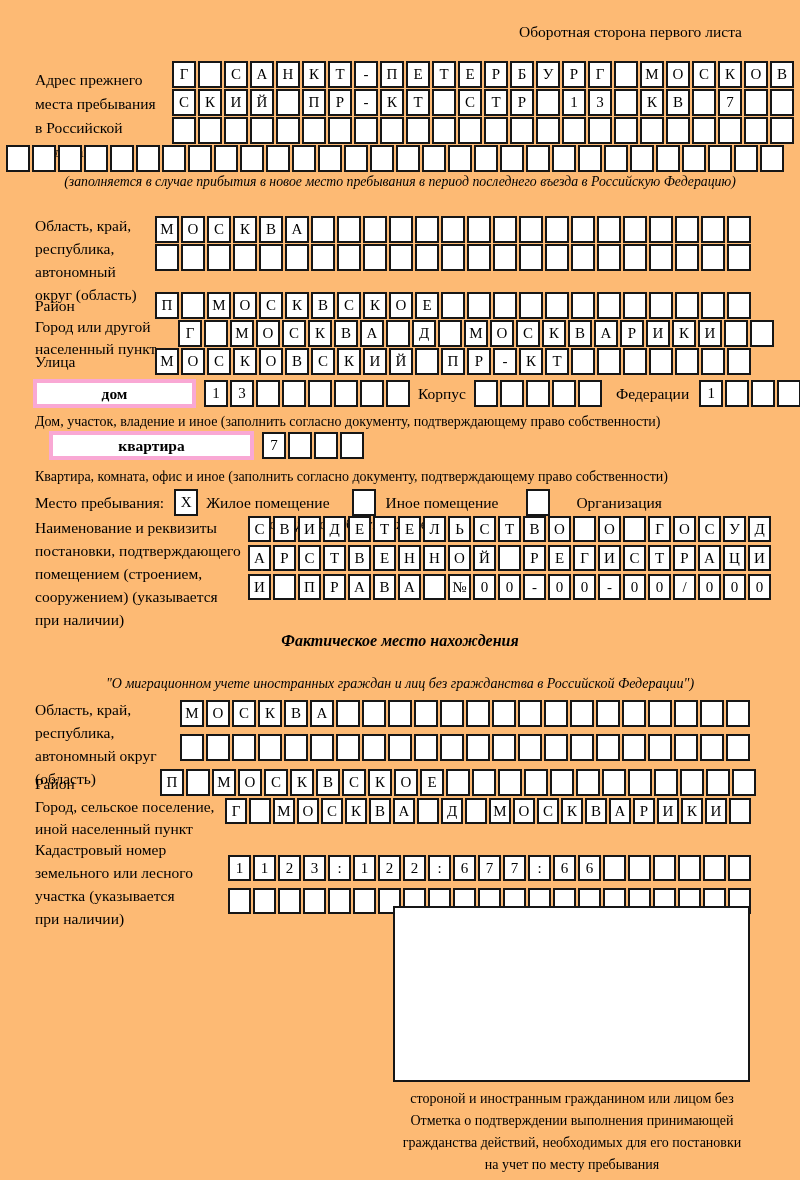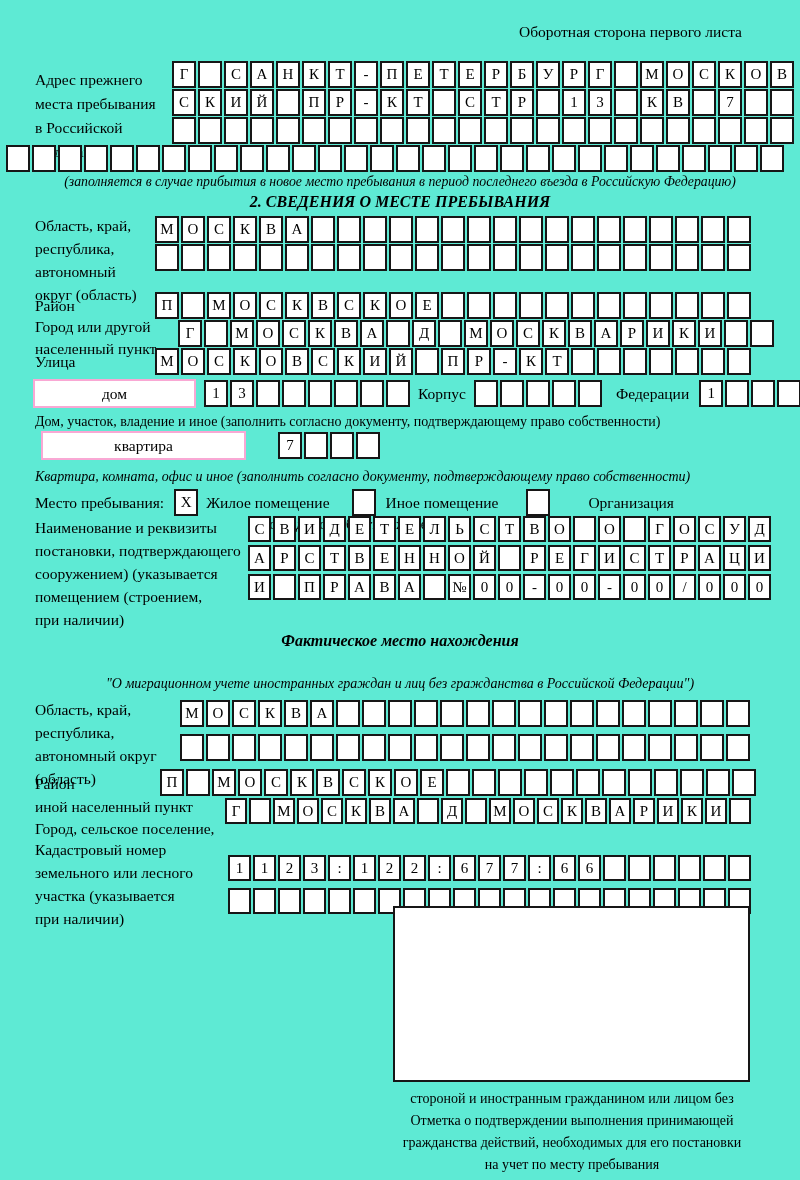--- a/index.html
+++ b/index.html
@@ -1,33 +1,33 @@
 <!DOCTYPE html>
 <html><head>
 <meta charset="utf-8">
 <style>
   html,body{margin:0;padding:0;background:#fff;}
-  .page{position:relative;width:800px;height:1180px;background:#5eead4;color:#000;
+  .page{position:relative;width:800px;height:1180px;background:#fdba74;color:#000;
         font-family:"Liberation Serif","DejaVu Serif",serif;overflow:hidden;}
   .abs{position:absolute;}
   .cells{display:flex;}
   .cell{box-sizing:border-box;flex:0 0 auto;width:24px;height:27px;border:2px solid #161616;
         margin-right:2px;display:flex;align-items:center;justify-content:center;
         font-size:15px;background:#fff;}
   .p25 .cell{width:23px;height:26px;}
   .p24 .cell{width:22px;height:26px;}
   .label{font-size:15.5px;line-height:24px;}
   .lh23{line-height:23px;}
   .lh22{line-height:22px;}
   .note{font-size:13.8px;}
   .note14{font-size:14px;}
   .title{font-weight:bold;font-size:16px;}
   .center{text-align:center;width:800px;left:0;font-style:italic;}
-  .wbox{box-sizing:border-box;border:2px solid #f9a8d4;height:29px;display:flex;
-        align-items:center;justify-content:center;font-size:15.5px;background:#fff;}
+  .wbox{box-sizing:border-box;border:4px solid #f9a8d4;height:29px;display:flex;
+        align-items:center;justify-content:center;font-size:15.5px;background:#fff;font-weight:bold;}
   .ckbox{box-sizing:border-box;width:24px;height:27px;border:2px solid #161616;display:flex;
          align-items:center;justify-content:center;font-size:15px;background:#fff;flex:0 0 auto;}
   .inline{display:flex;align-items:center;}
   .stamp{box-sizing:border-box;border:2px solid #161616;background:#fff;}
 </style>
 </head>
 <body>
 
 <div class="page">
 
@@ -144,21 +144,20 @@
       <span class="cell"></span>
       <span class="cell"></span>
       <span class="cell"></span>
       <span class="cell"></span>
       <span class="cell"></span>
       <span class="cell"></span>
       <span class="cell"></span>
     </div>
   <div class="abs note center" style="top:174px;">(заполняется в случае прибытия в новое место пребывания в период последнего въезда в Российскую Федерацию)</div>
 
-  <div class="abs title center" style="top:193px;">2. СВЕДЕНИЯ О МЕСТЕ ПРЕБЫВАНИЯ</div>
 
   <div class="abs label lh23" style="top:214px;left:35px;">
     <div>Область, край,</div>
     <div>республика,</div>
     <div>автономный</div>
     <div>округ (область)</div>
   </div>
   <div class="abs cells" style="top:216px;left:155px;">
       <span class="cell">М</span>
       <span class="cell">О</span>
@@ -317,47 +316,47 @@
     <div class="label" style="margin:0 10px 0 12px;">Федерации</div>
     <div class="cells">
         <span class="cell">1</span>
         <span class="cell"></span>
         <span class="cell"></span>
         <span class="cell"></span>
       </div>
   </div>
   <div class="abs note14" style="top:414px;left:35px;">Дом, участок, владение и иное (заполнить согласно документу, подтверждающему право собственности)</div>
 
-  <div class="abs inline" style="top:431px;left:41px;gap:24px;">
+  <div class="abs inline" style="top:431px;left:49px;">
     <div class="wbox" style="width:205px;">квартира</div>
     <div class="cells" style="margin-left:8px;">
         <span class="cell">7</span>
         <span class="cell"></span>
         <span class="cell"></span>
         <span class="cell"></span>
       </div>
   </div>
-  <div class="abs note14" style="top:469px;left:35px;font-style:italic;">Квартира, комната, офис и иное (заполнить согласно документу, подтверждающему право собственности)</div>
+  <div class="abs note14" style="top:469px;left:35px;">Квартира, комната, офис и иное (заполнить согласно документу, подтверждающему право собственности)</div>
 
   <div class="abs inline" style="top:489px;left:35px;">
     <div class="label">Место пребывания:</div>
     <div class="ckbox" style="margin-left:10px;">X</div>
     <div class="label" style="margin-left:8px;">Жилое помещение</div>
     <div class="ckbox" style="margin-left:22px;"></div>
     <div class="label" style="margin-left:10px;">Иное помещение</div>
     <div class="ckbox" style="margin-left:28px;"></div>
-    <div class="label" style="margin-left:38px;">Организация</div>
+    <div class="label" style="margin-left:26px;">Организация</div>
   </div>
   <div class="abs note14" style="top:517px;left:0;width:680px;text-align:center;">(Необходимо выбрать нужное)</div>
 
   <div class="abs label lh23" style="top:516px;left:35px;">
     <div>Наименование и реквизиты</div>
     <div>постановки, подтверждающего</div>
+    <div>помещением (строением,</div>
     <div>сооружением) (указывается</div>
-    <div>помещением (строением,</div>
     <div>при наличии)</div>
   </div>
   <div class="abs cells p25" style="top:516px;left:248px;">
       <span class="cell">С</span>
       <span class="cell">В</span>
       <span class="cell">И</span>
       <span class="cell">Д</span>
       <span class="cell">Е</span>
       <span class="cell">Т</span>
       <span class="cell">Е</span>
@@ -502,22 +501,22 @@
       <span class="cell"></span>
       <span class="cell"></span>
       <span class="cell"></span>
       <span class="cell"></span>
       <span class="cell"></span>
       <span class="cell"></span>
       <span class="cell"></span>
     </div>
 
   <div class="abs label lh22" style="top:796px;left:35px;">
+    <div>Город, сельское поселение,</div>
     <div>иной населенный пункт</div>
-    <div>Город, сельское поселение,</div>
   </div>
   <div class="abs cells p24" style="top:798px;left:225px;">
       <span class="cell">Г</span>
       <span class="cell"></span>
       <span class="cell">М</span>
       <span class="cell">О</span>
       <span class="cell">С</span>
       <span class="cell">К</span>
       <span class="cell">В</span>
       <span class="cell">А</span>

